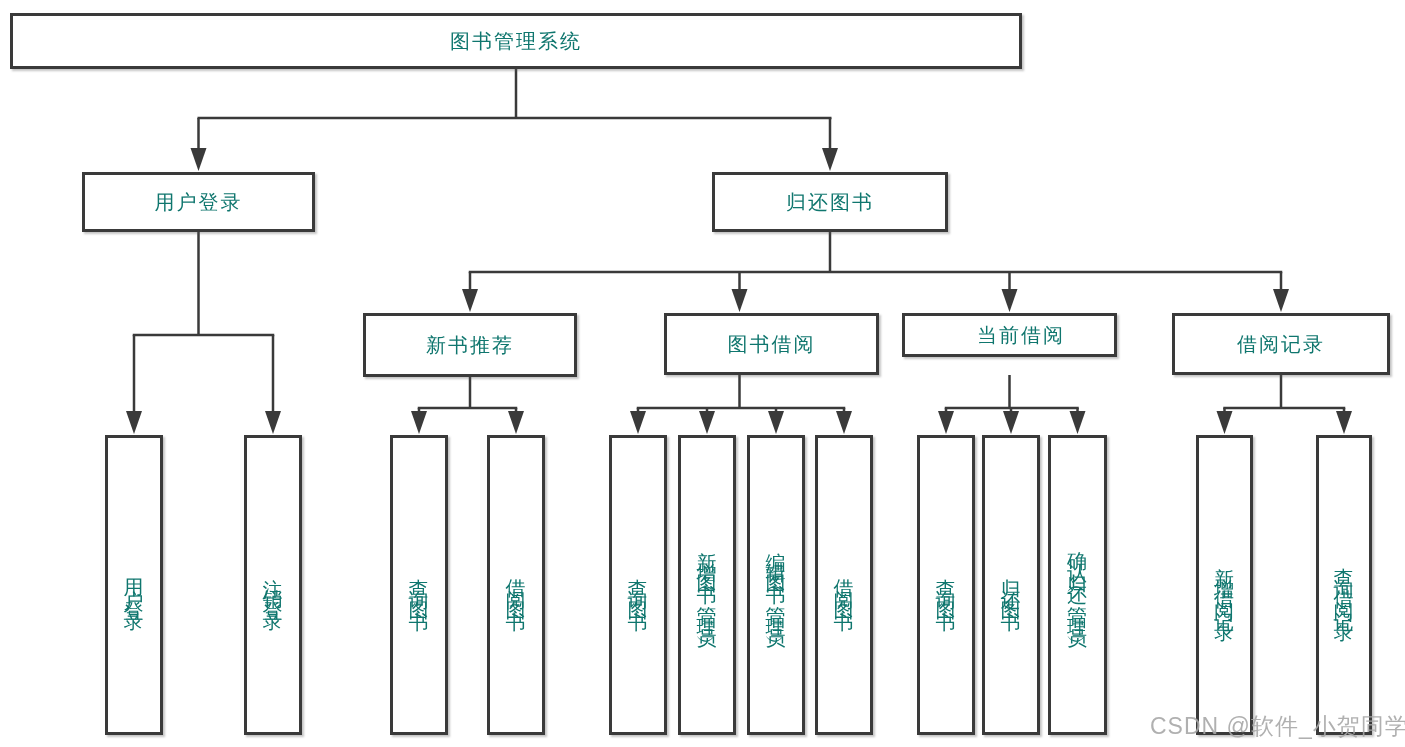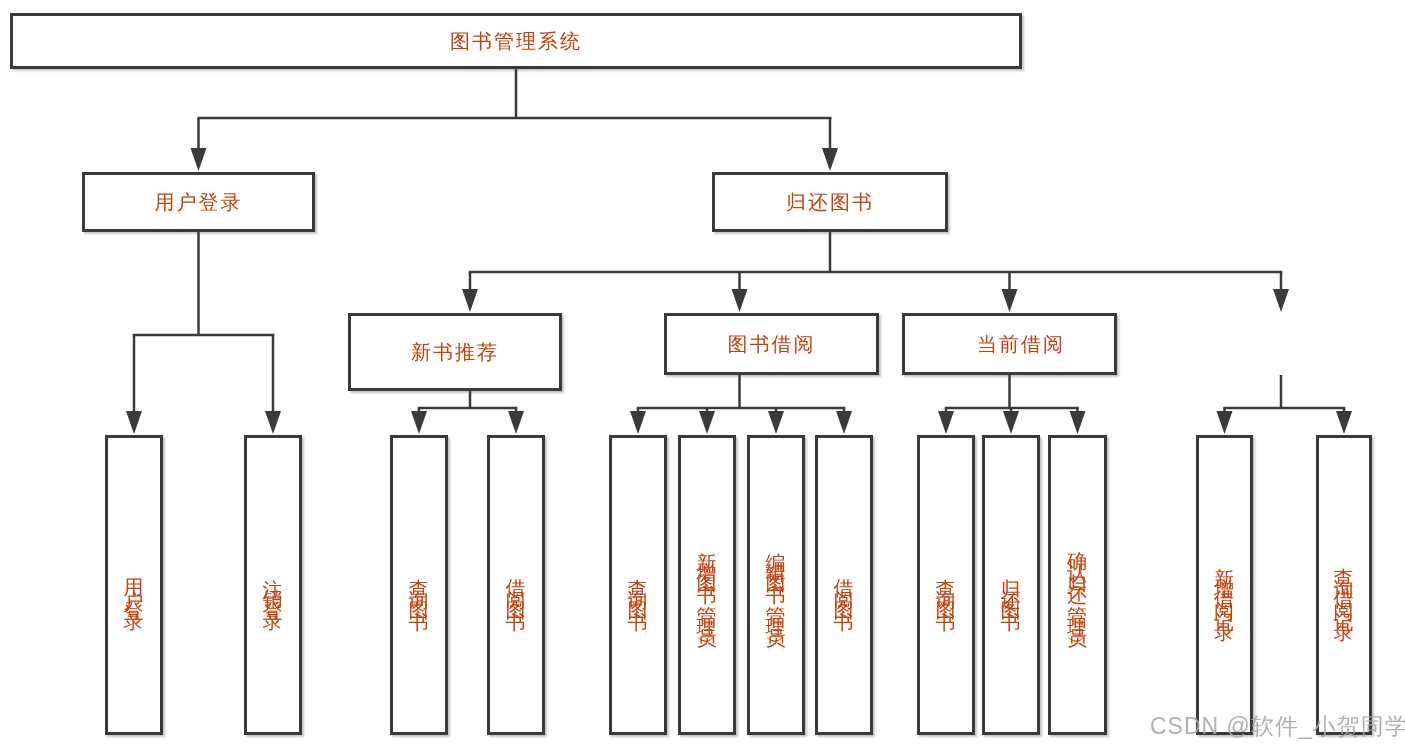--- a/index.html
+++ b/index.html
@@ -24,21 +24,21 @@
   }
   .node {
     position: absolute;
     box-sizing: border-box;
     background: #ffffff;
     border: 3px solid #3a3a3a;
     box-shadow: 2px 2px 2px rgba(90,90,90,0.35);
     display: flex;
     align-items: center;
     justify-content: center;
-    color: #c2410c;
+    color: #0f766e;
     font-size: 20px;
     z-index: 2;
   }
   .node.h {
     letter-spacing: 2px;
     white-space: nowrap;
   }
   .node.v {
     writing-mode: vertical-rl;
     text-orientation: upright;
@@ -124,23 +124,24 @@
       <line x1="1344" y1="408" x2="1344" y2="413"></line>
       <polygon points="1336,411 1352,411 1344,434" stroke="none"></polygon>
     </g>
   </svg>
 
   <div class="node h" style="left:10px; top:13px; width:1012px; height:56px;">图书管理系统</div>
 
   <div class="node h" style="left:82px; top:172px; width:233px; height:60px;">用户登录</div>
   <div class="node h" style="left:712px; top:172px; width:236px; height:60px;">归还图书</div>
 
-  <div class="node h" style="left:348px; top:313px; width:214px; height:78px;">新书推荐</div>
+  <div class="node h" style="left:363px; top:313px; width:214px; height:64px;">新书推荐</div>
   <div class="node h" style="left:632px; top:313px; width:215px; height:62px;margin-left:32px;">图书借阅</div>
-  <div class="node h" style="left:902px; top:313px; width:215px; height:62px;padding-left:23px;">当前借阅</div>
+  <div class="node h" style="left:902px; top:313px; width:215px; height:44px;padding-left:23px;">当前借阅</div>
+  <div class="node h" style="left:1172px; top:313px; width:218px; height:62px;">借阅记录</div>
 
   <div class="node v" style="left:105px; top:435px; width:58px; height:300px;">用户登录</div>
   <div class="node v" style="left:244px; top:435px; width:58px; height:300px;">注销登录</div>
 
   <div class="node v" style="left:390px; top:435px; width:58px; height:300px;">查询图书</div>
   <div class="node v" style="left:487px; top:435px; width:58px; height:300px;">借阅图书</div>
 
   <div class="node v" style="left:609px; top:435px; width:58px; height:300px;">查询图书</div>
   <div class="node v" style="left:678px; top:435px; width:58px; height:300px;">新增图书（管理员）</div>
   <div class="node v" style="left:747px; top:435px; width:58px; height:300px;">编辑图书（管理员）</div>

